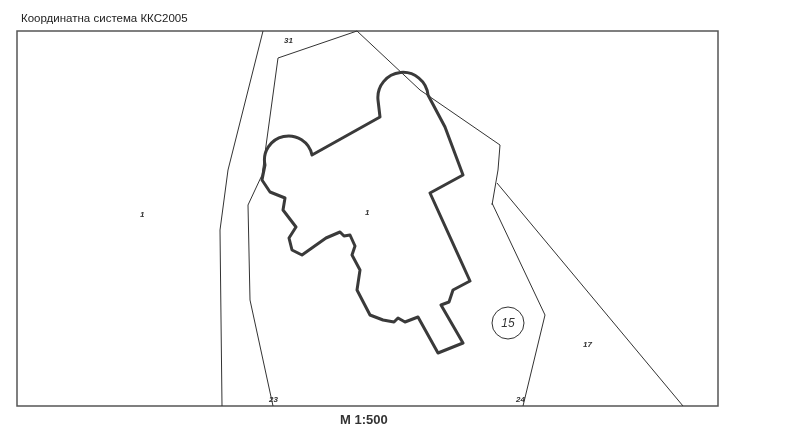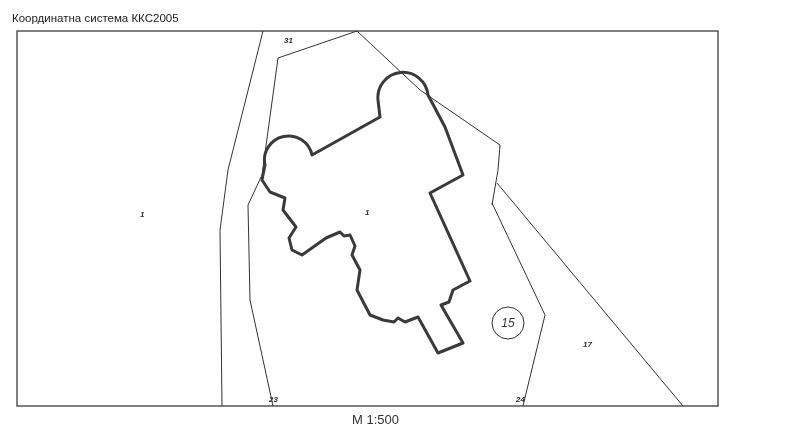--- a/index.html
+++ b/index.html
@@ -1,18 +1,18 @@
 <!DOCTYPE html>
 <html><head>
 <meta charset="utf-8">
 <style>
   html, body { margin: 0; padding: 0; background: #ffffff; }
   body { width: 800px; height: 445px; position: relative; overflow: hidden; font-family: "Liberation Sans", sans-serif; }
-  .title { position: absolute; left: 12px; top: 12px; font-size: 11.5px; color: #222; }
-  .scale { position: absolute; left: 340px; top: 412px; width: 120px; font-size: 13px; font-weight: normal; color: #333; margin-left: 12px; }
+  .title { position: absolute; left: 21px; top: 12px; font-size: 11.5px; color: #222; }
+  .scale { position: absolute; left: 340px; top: 412px; width: 120px; font-size: 13px; font-weight: bold; color: #333; }
   svg { position: absolute; left: 0; top: 0; }
   .lbl { font-family: "Liberation Sans", sans-serif; font-style: italic; font-weight: bold; font-size: 8px; fill: #333; }
   .circ-lbl { font-family: "Liberation Sans", sans-serif; font-style: italic; font-size: 12px; fill: #333; }
 </style>
 </head>
 <body>
 
 <div class="title">Координатна система ККС2005</div>
 
 <svg width="800" height="445" viewBox="0 0 800 445">

